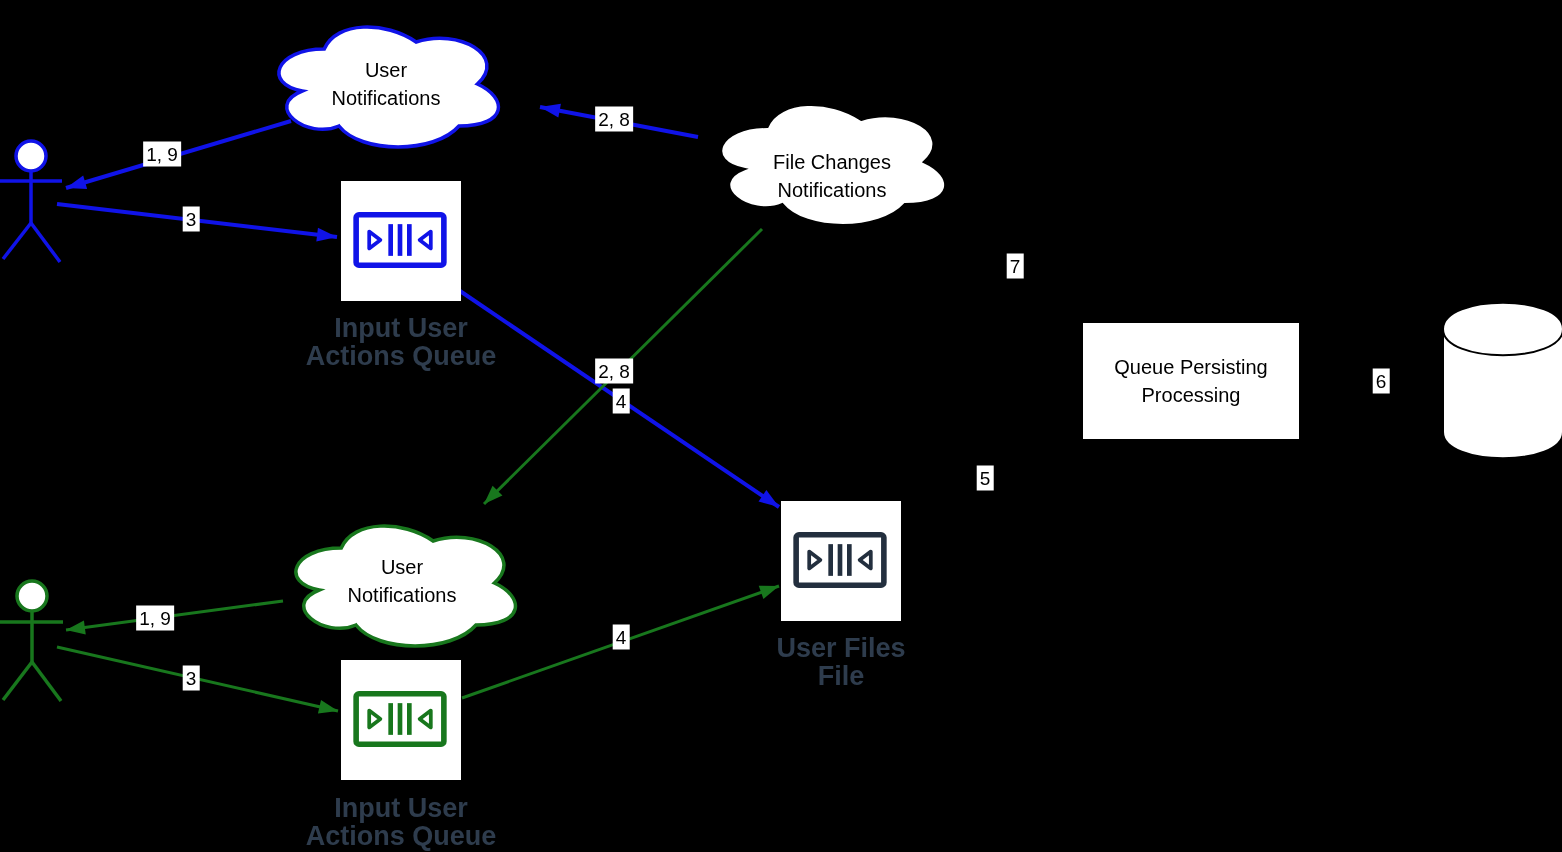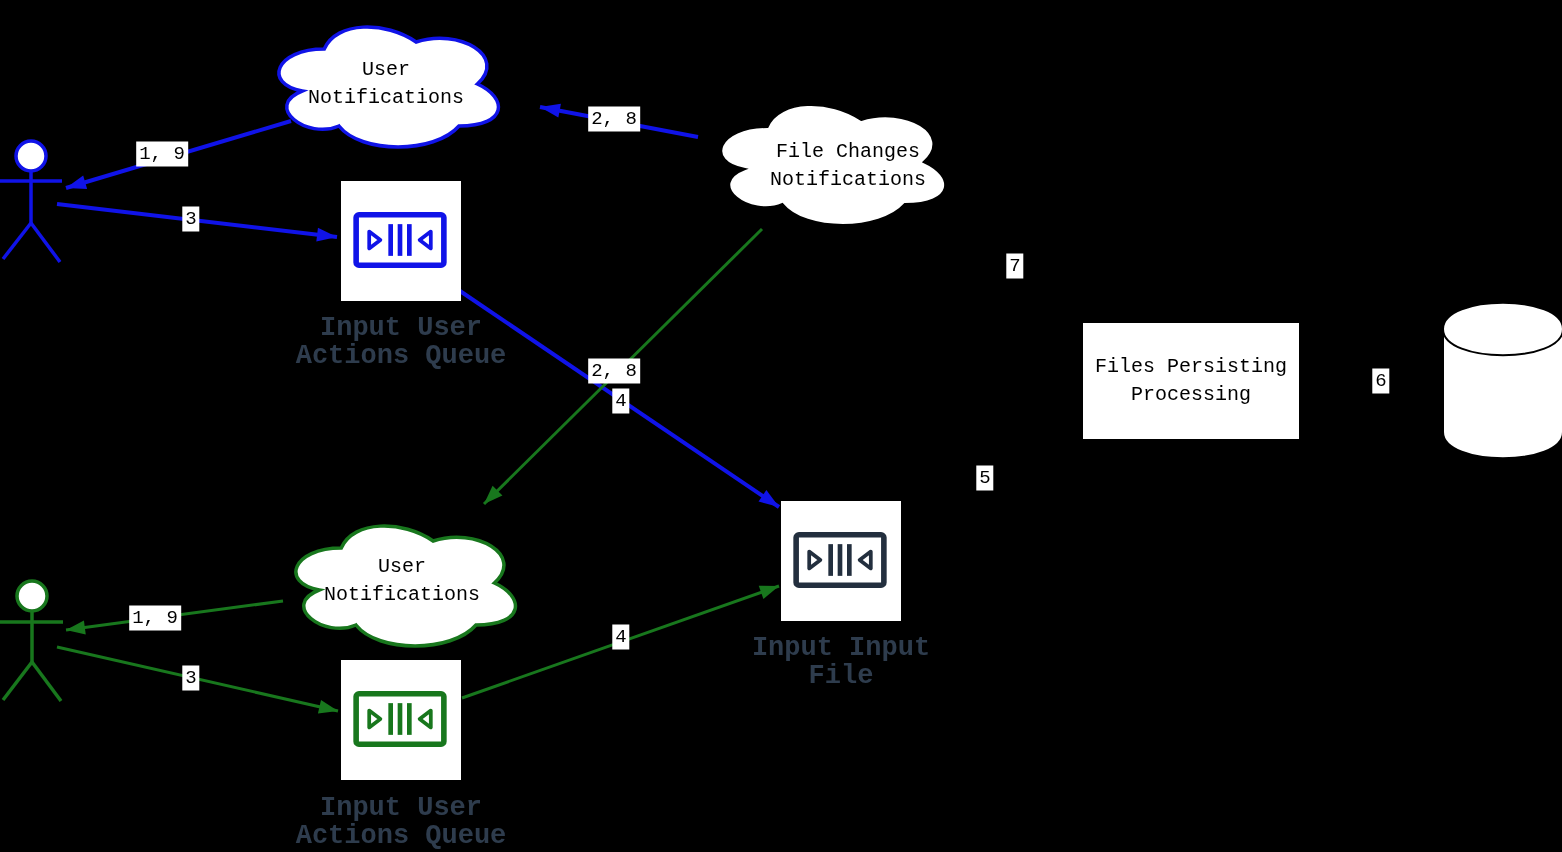--- a/index.html
+++ b/index.html
@@ -1,19 +1,19 @@
 <!DOCTYPE html>
 <html style="--background: #000000; --blue: #1013e8; --green: #18771d; --queue_dark: #232f3e; --queue_label: #2e3c4d; --shape_fill: #ffffff; --text: #000000;"><head>
 <meta charset="utf-8">
 <style>
   html,body{margin:0;padding:0;background:#000;}
   #stage{
     position:relative;width:1562px;height:852px;overflow:hidden;
     background:var(--background,#000);
-    font-family:Liberation Mono, monospace;
+    font-family:Liberation Sans, sans-serif;
   }
   #canvas{position:absolute;left:0;top:0;width:100%;height:100%;}
   .stroke-blue{stroke:var(--blue,#1013e8);}
   .fill-blue{fill:var(--blue,#1013e8);}
   .stroke-green{stroke:var(--green,#18771d);}
   .fill-green{fill:var(--green,#18771d);}
   .cloud{fill:#fff;}
   .node-box{fill:#fff;}
   .edge{fill:none;}
   .edge.blue{stroke:var(--blue,#1013e8);stroke-width:4;}
@@ -111,44 +111,44 @@
     <g>
       <path d="M1443,329 C1443,294 1563,294 1563,329 L1563,432 C1563,467 1443,467 1443,432 Z" fill="#fff" stroke="#000" stroke-width="2"></path>
       <path d="M1443,329 C1443,364 1563,364 1563,329" fill="none" stroke="#000" stroke-width="2"></path>
     </g>
   </svg>
 
   <div class="shape-text" style="left:386px;top:84px;">
     <span>User</span>
     <span>Notifications</span>
   </div>
-  <div class="shape-text" style="left:832px;top:166px;margin-left:16px;">
+  <div class="shape-text" style="left:832px;top:176px;">
     <span>File Changes</span>
     <span>Notifications</span>
   </div>
   <div class="shape-text" style="left:402px;top:581px;">
     <span>User</span>
     <span>Notifications</span>
   </div>
 
   <div class="queue-label" style="left:401px;top:342px;">
     <span>Input User</span>
     <span>Actions Queue</span>
   </div>
   <div class="queue-label" style="left:841px;top:662px;">
-    <span>Input Input</span>
+    <span>User Files</span>
     <span>File</span>
   </div>
   <div class="queue-label" style="left:401px;top:822px;">
     <span>Input User</span>
     <span>Actions Queue</span>
   </div>
 
   <div class="shape-text" style="left:1191px;top:381px;">
-    <span>Files Persisting</span>
+    <span>Queue Persisting</span>
     <span>Processing</span>
   </div>
 
   <div class="lbl" style="left:162px;top:154px;">1, 9</div>
   <div class="lbl" style="left:191px;top:219px;">3</div>
   <div class="lbl" style="left:614px;top:119px;">2, 8</div>
   <div class="lbl" style="left:614px;top:371px;">2, 8</div>
   <div class="lbl" style="left:621px;top:401px;">4</div>
   <div class="lbl" style="left:985px;top:478px;">5</div>
   <div class="lbl" style="left:1381px;top:381px;">6</div>

